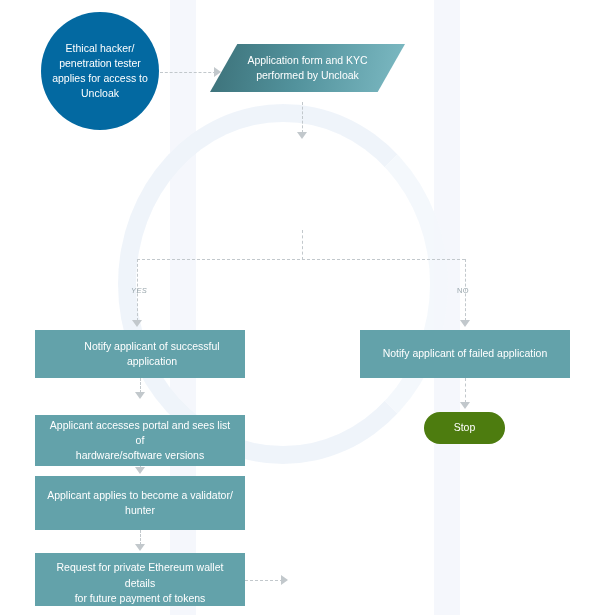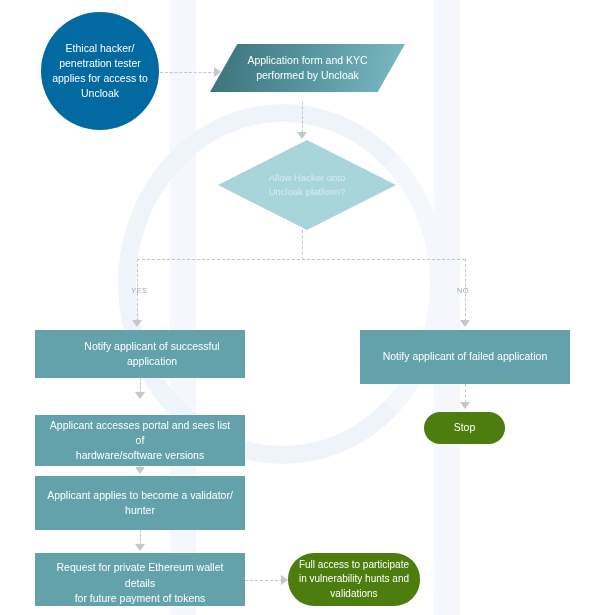--- a/index.html
+++ b/index.html
@@ -92,21 +92,21 @@
     color: #d6ecef;
     font-size: 9.5px;
   }
 
   
   .rect {
     background: #63a2aa;
     font-size: 10.5px;
   }
   .rect.r-success { left: 35px;  top: 330px; width: 210px; height: 48px; padding-left: 24px; }
-  .rect.r-failed  { left: 360px; top: 330px; width: 210px; height: 54px; }
+  .rect.r-failed  { left: 360px; top: 330px; width: 210px; height: 48px; }
   .rect.r-portal  { left: 35px;  top: 415px; width: 210px; height: 51px; }
   .rect.r-apply   { left: 35px;  top: 476px; width: 210px; height: 54px; }
   .rect.r-wallet  { left: 35px;  top: 553px; width: 210px; height: 53px; align-items: flex-end; }
 
   
   .pill {
     background: #4d7c0f;
     font-size: 10.5px;
   }
   .pill.p-stop {
@@ -217,24 +217,20 @@
 penetration tester
 applies for access to
 Uncloak</span>
   </div>
 
   <div class="node parallelogram">
     <span class="node-text">Application form and KYC
 performed by Uncloak</span>
   </div>
 
-  <div class="node diamond">
-    <span class="node-text">Allow Hacker onto
-Uncloak platform?</span>
-  </div>
 
   <div class="node rect r-success">
     <span class="node-text">Notify applicant of successful application</span>
   </div>
 
   <div class="node rect r-failed">
     <span class="node-text">Notify applicant of failed application</span>
   </div>
 
   <div class="node pill p-stop">
@@ -249,19 +245,14 @@
   <div class="node rect r-apply">
     <span class="node-text">Applicant applies to become a validator/
 hunter</span>
   </div>
 
   <div class="node rect r-wallet">
     <span class="node-text">Request for private Ethereum  wallet details
 for future payment of tokens</span>
   </div>
 
-  <div class="node pill p-full">
-    <span class="node-text">Full access to participate
-in vulnerability hunts and
-validations</span>
-  </div>
 
 </div>
 
 </body></html>

